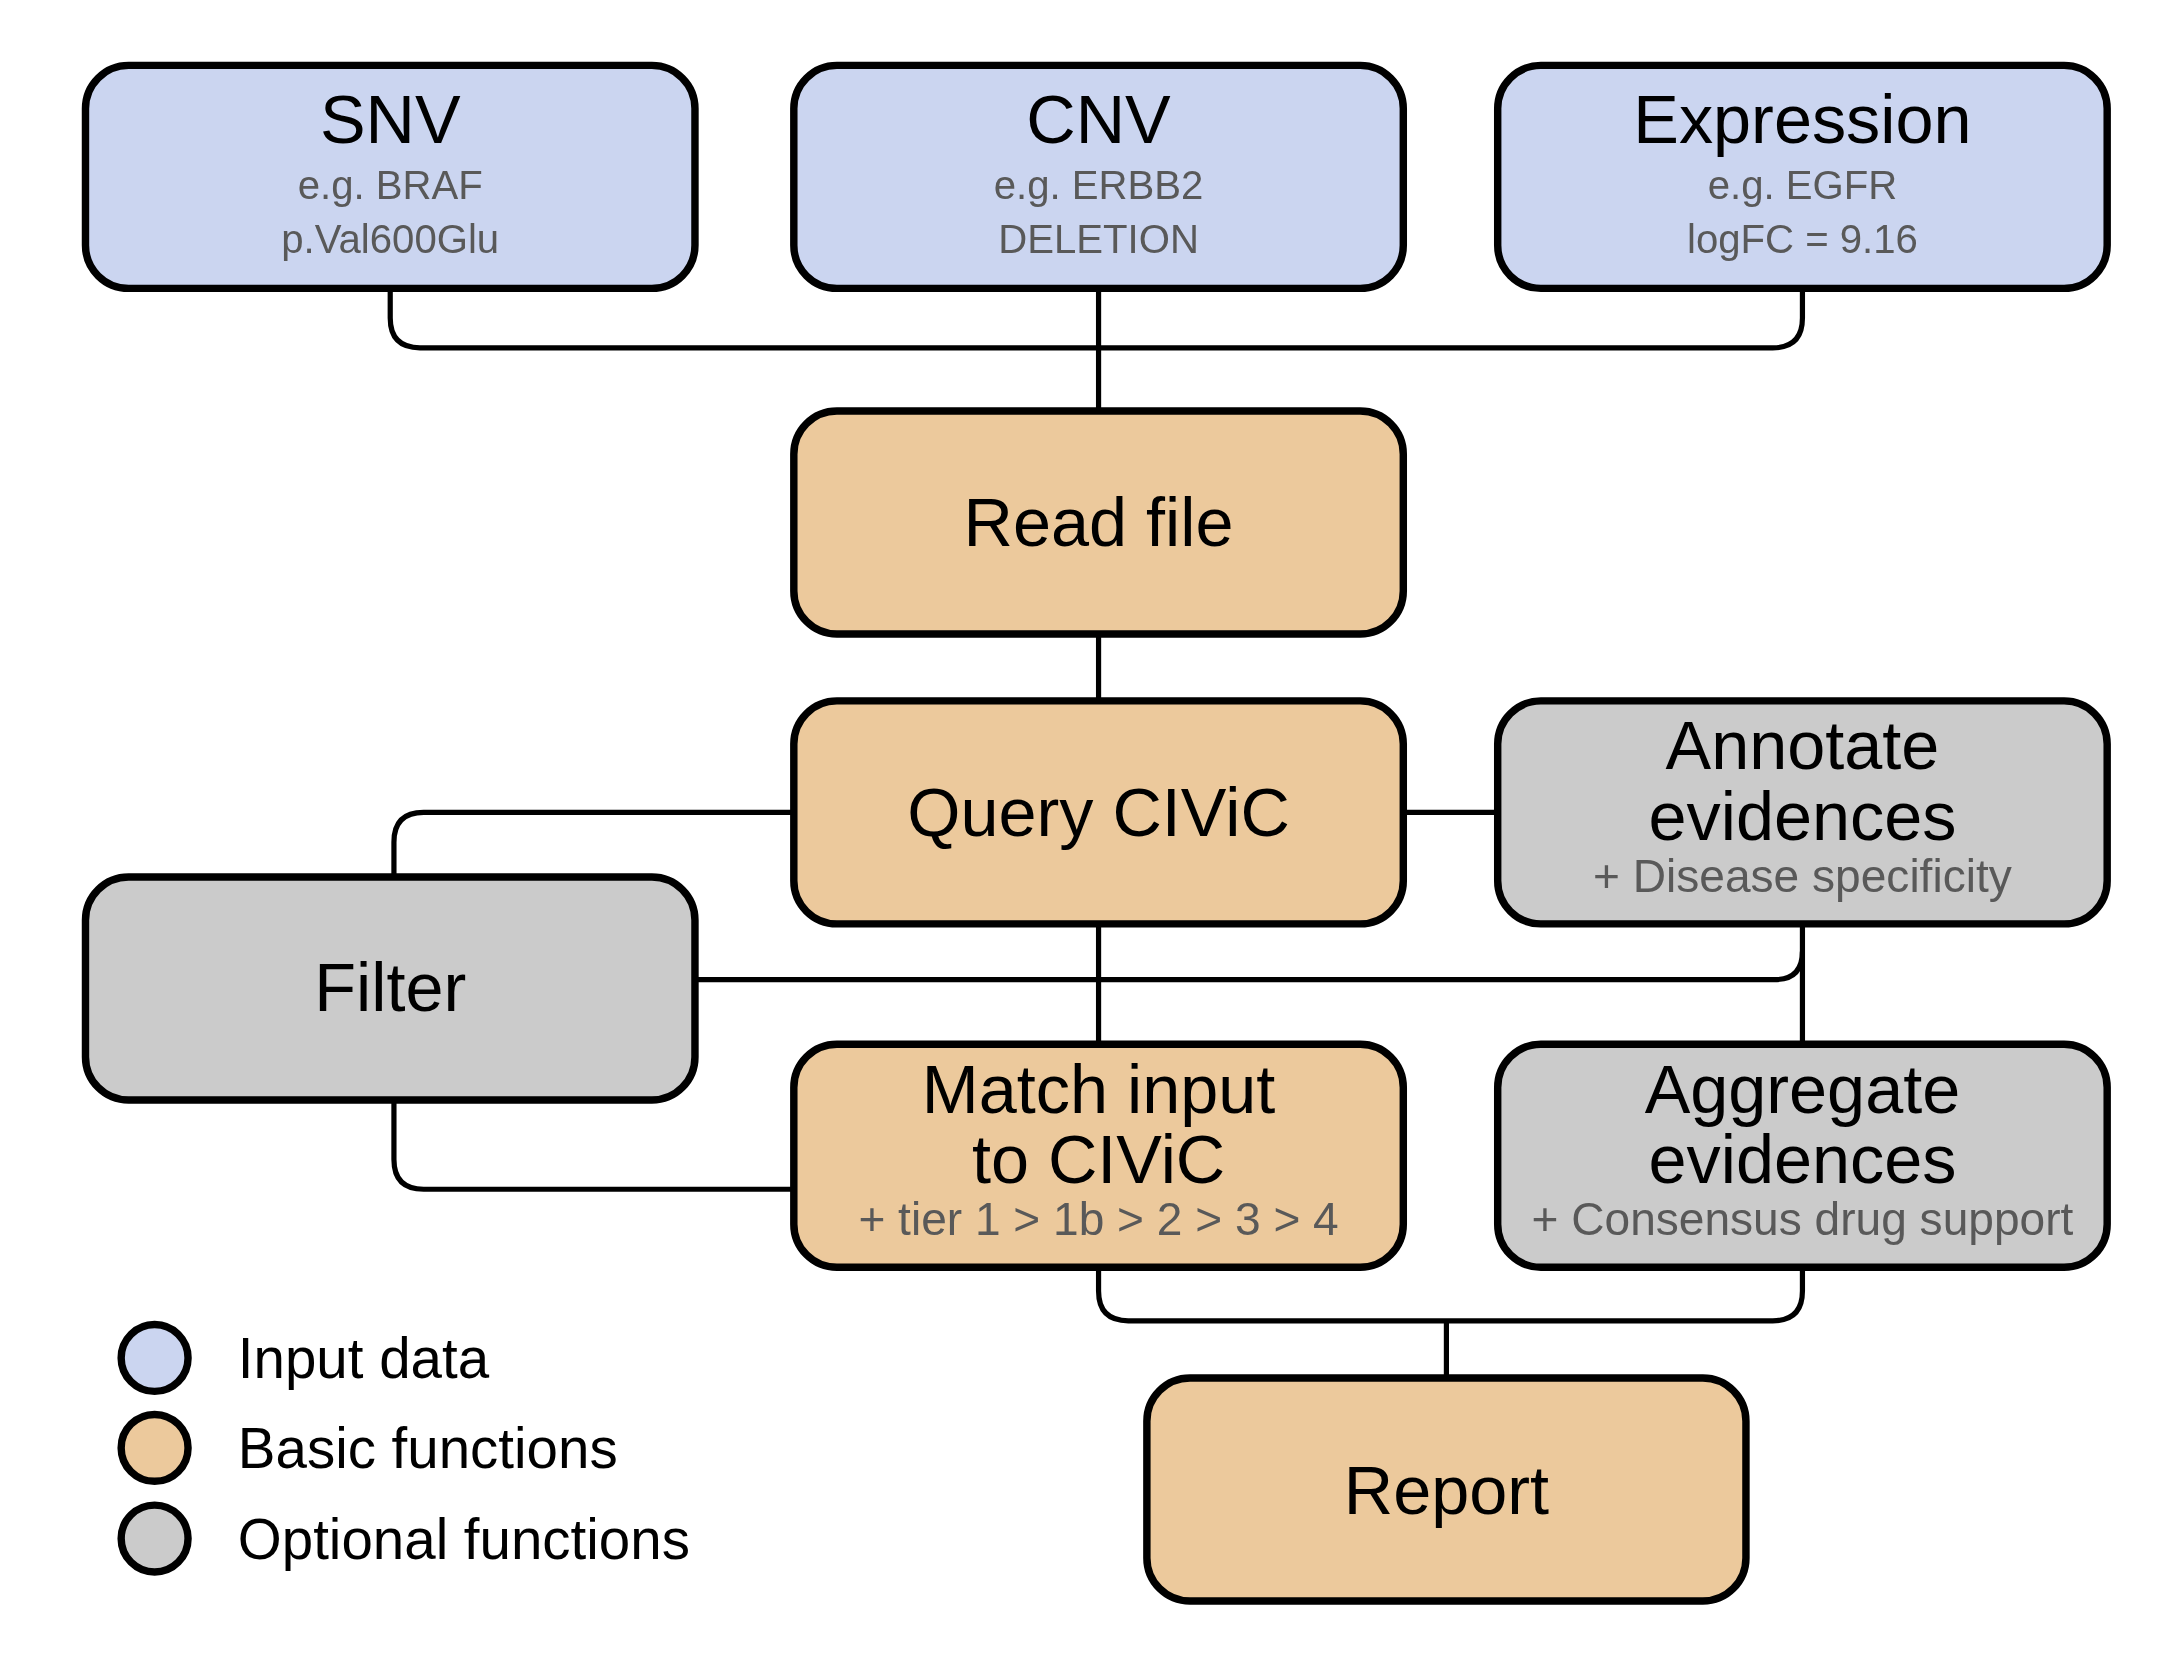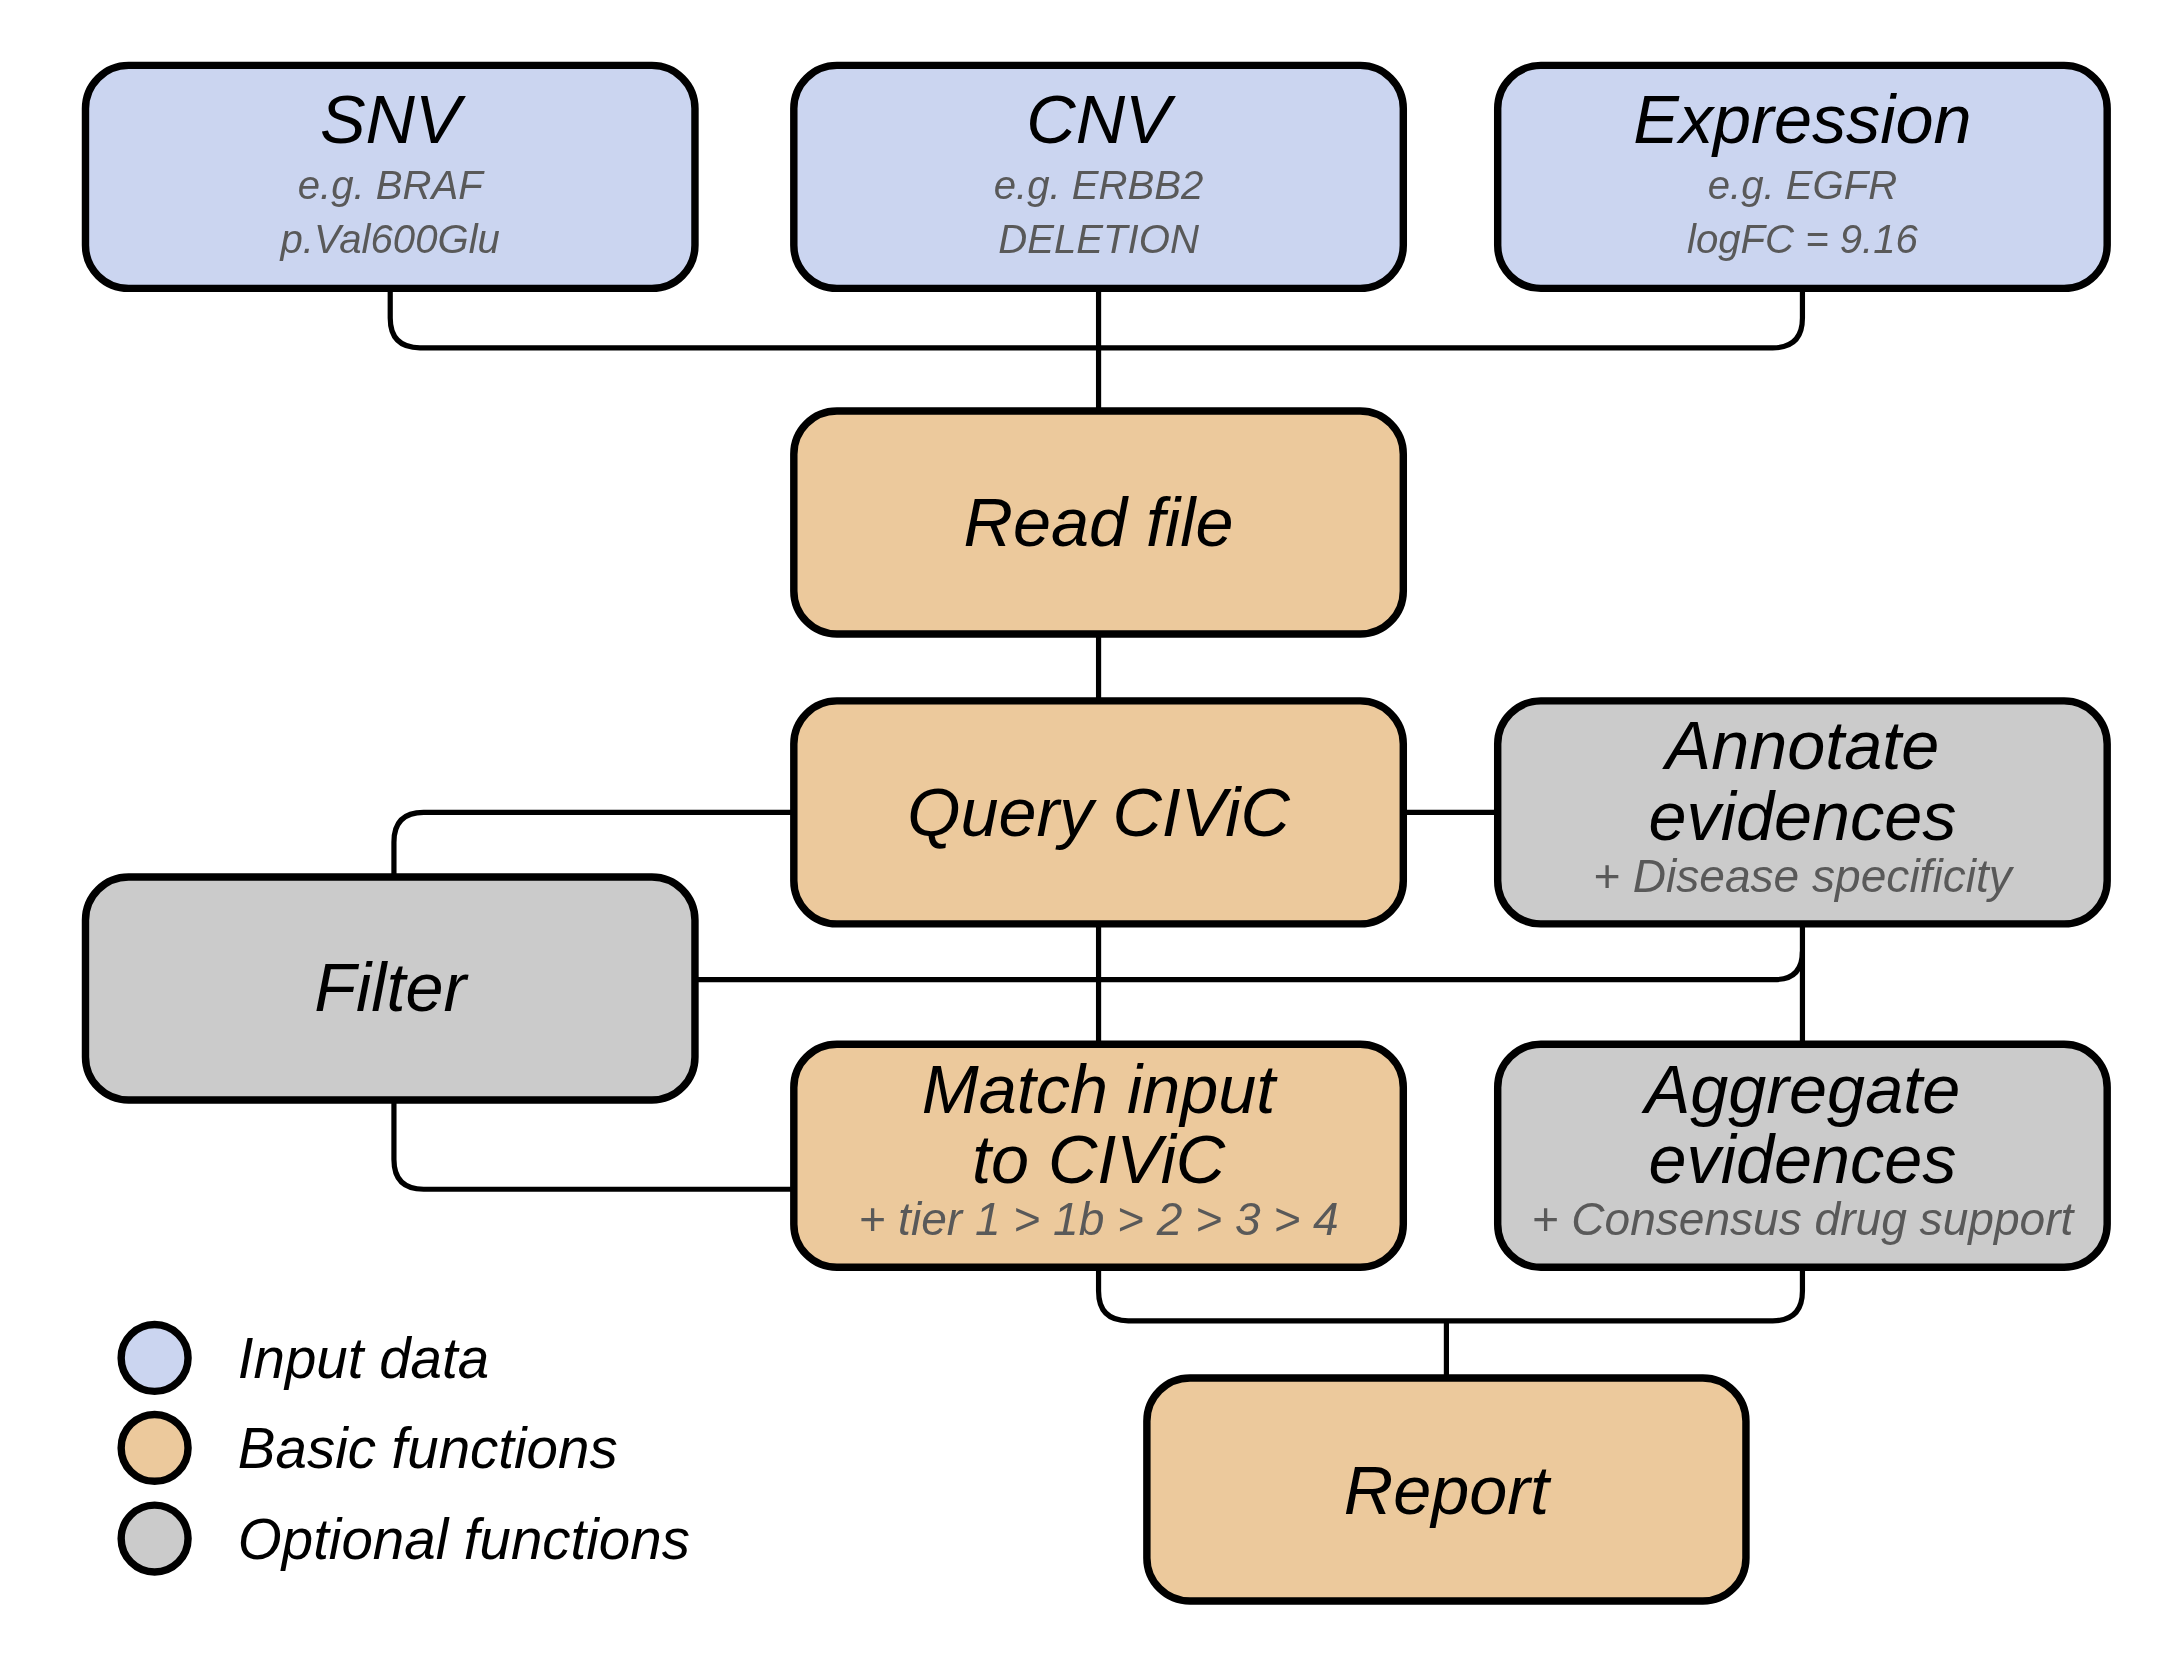--- a/index.html
+++ b/index.html
@@ -10,21 +10,20 @@
   body {
     font-family: "Liberation Sans", sans-serif;
   }
   .stage {
     width: 100vw;
     height: 100vh;
     display: flex;
     align-items: flex-end;
     justify-content: center;
     background: #0369a1;
-    font-style: italic;
   }
   svg {
     width: 100%;
     height: auto;
     display: block;
     background: #ffffff;
   }
   .node rect {
     stroke: #000000;
     stroke-width: 10;

